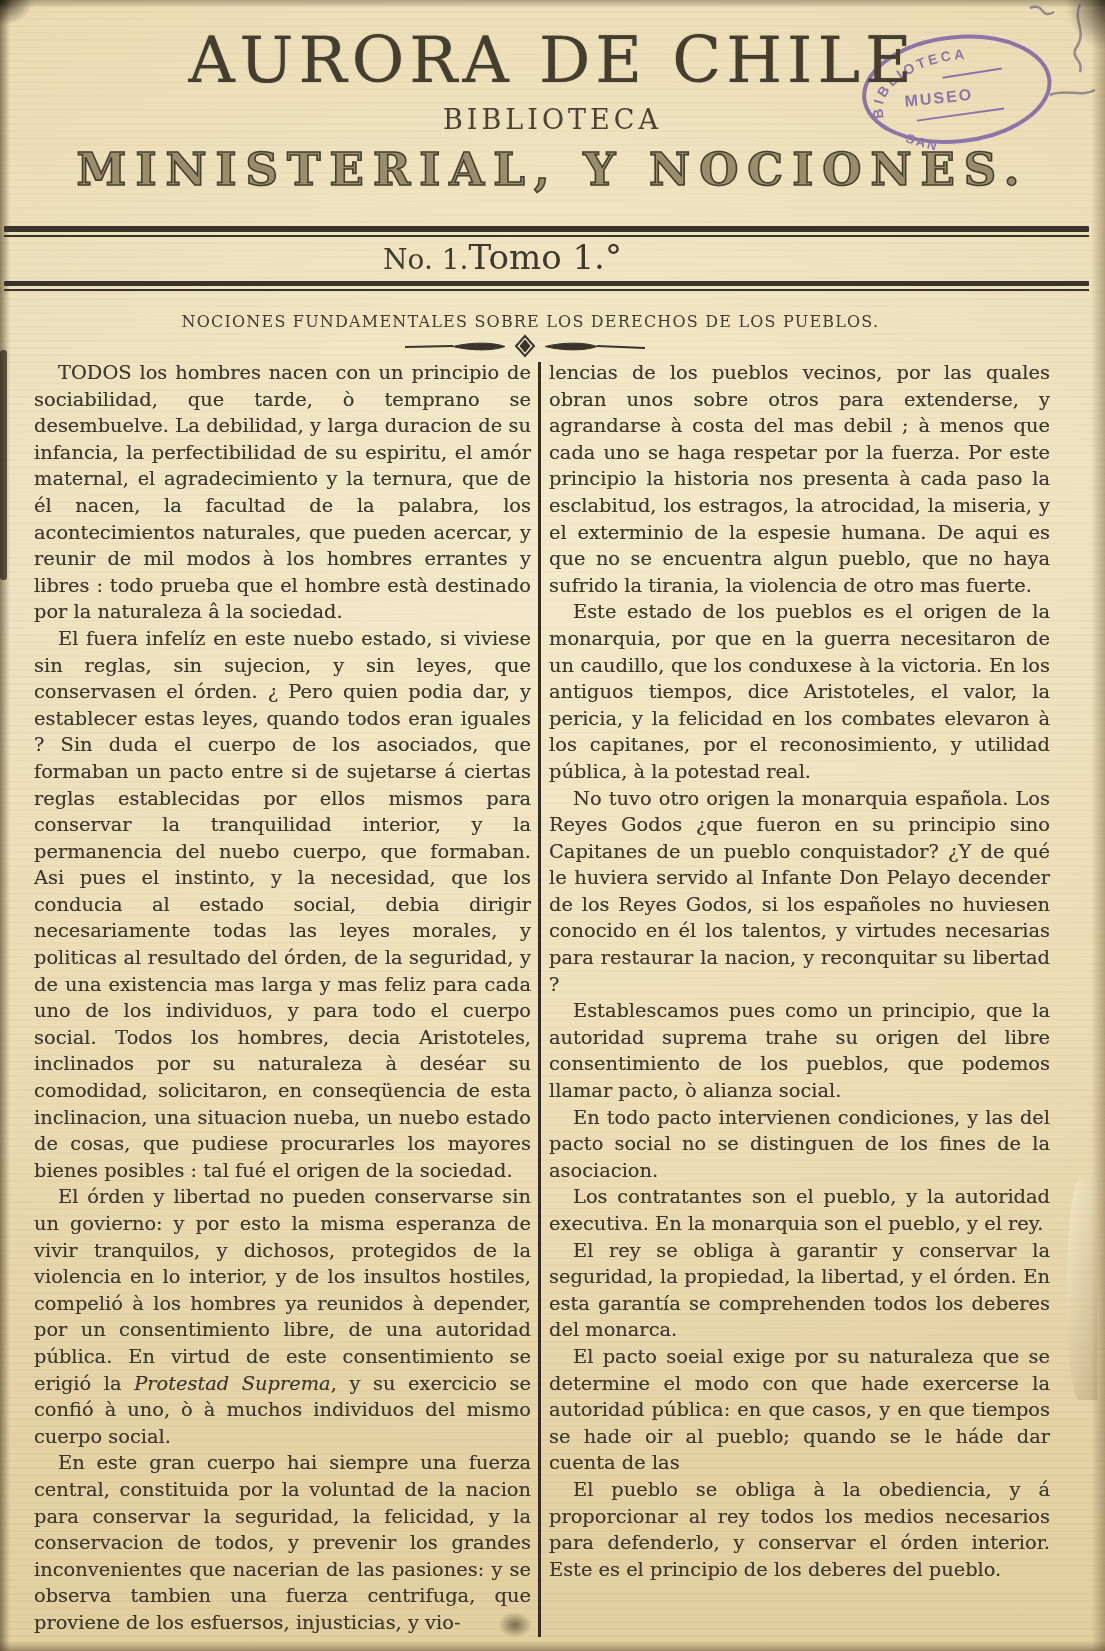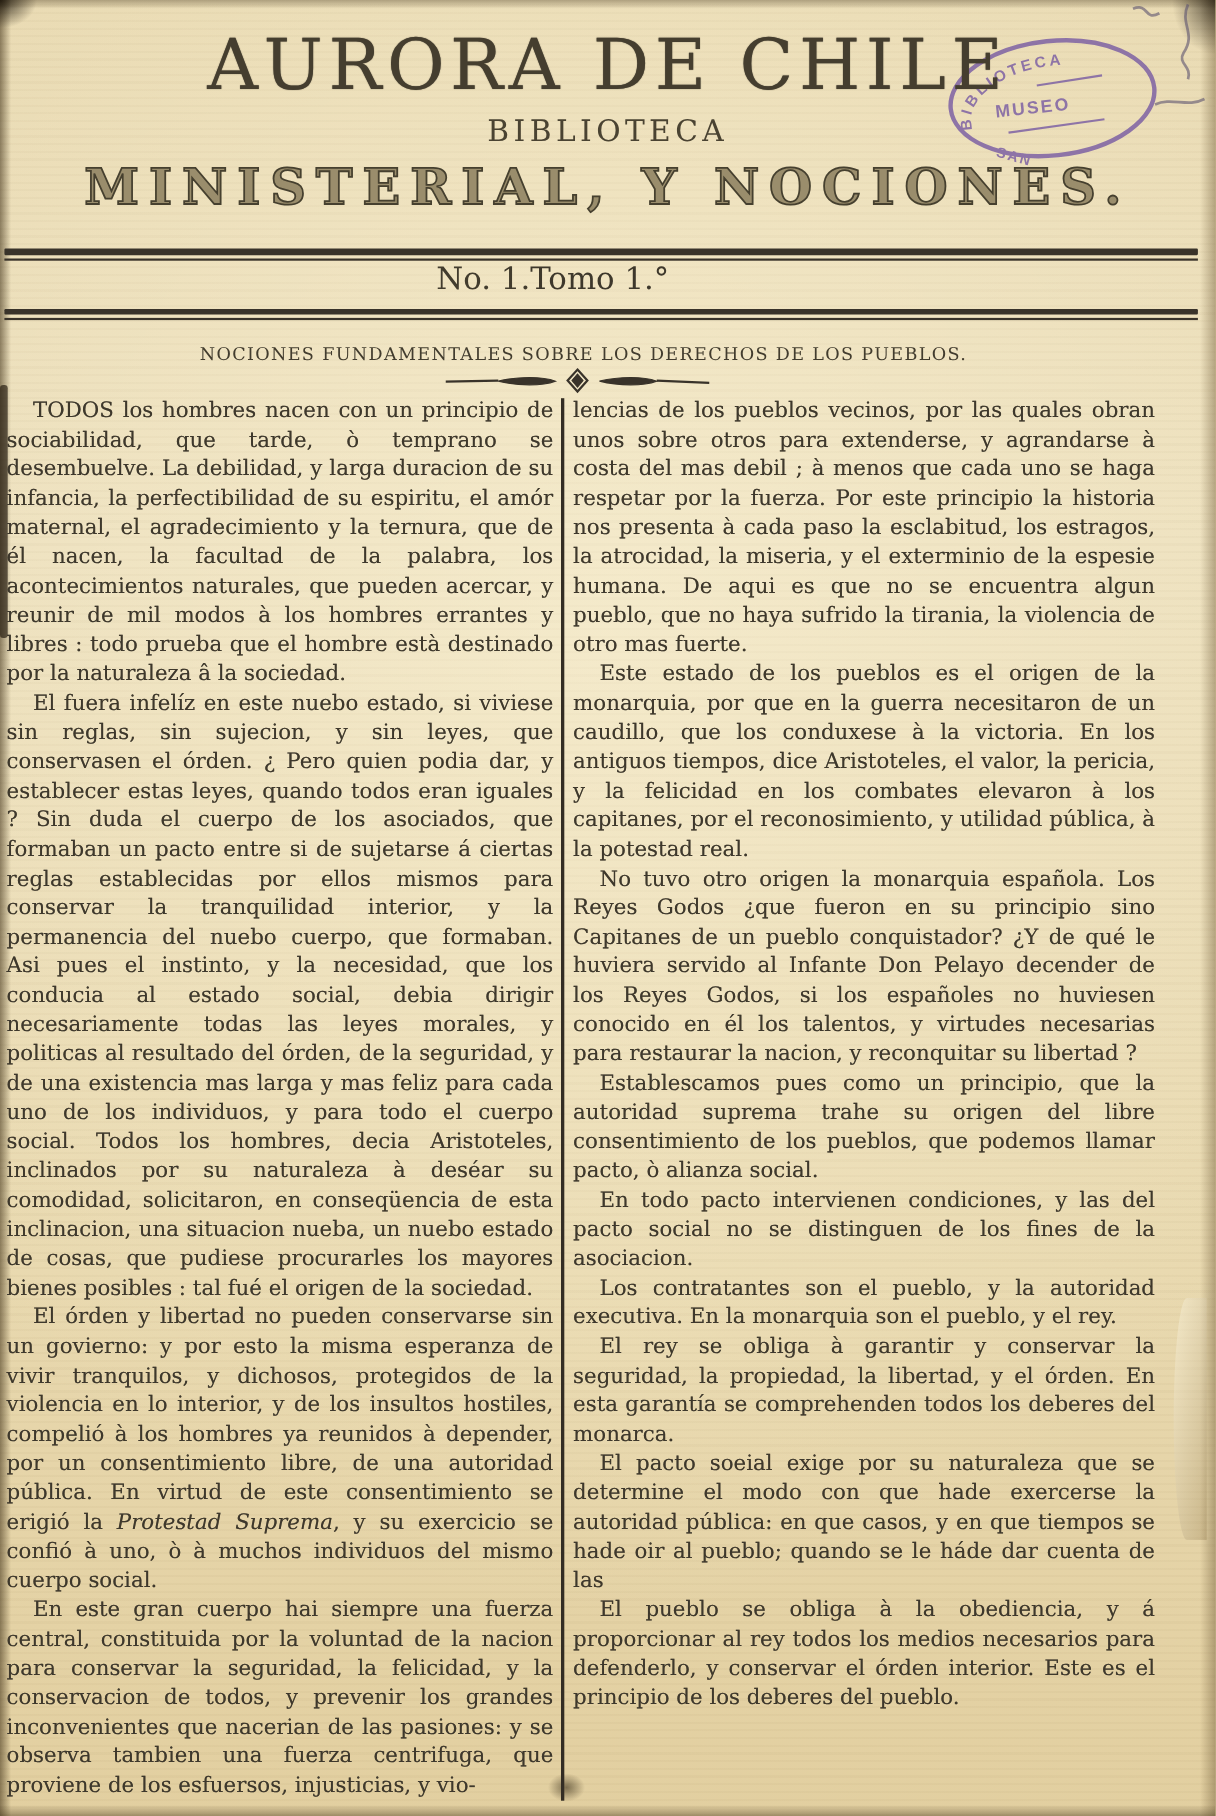--- a/index.html
+++ b/index.html
@@ -45,30 +45,30 @@
   .rule .thick{height:6px;background:#39332a;border-radius:1px;}
   .rule .thin{height:2px;background:#39332a;margin-top:3px;}
   .rule-a{top:226px;}
   .rule-b{top:281px;}
   .rule-b .thick{height:5px;}
   
   .dateline{position:absolute;left:6px;right:20px;top:237px;height:42px;
     display:flex;align-items:baseline;justify-content:center;}
   .issue{font-size:28px;color:#423c2e;}
   .date{font-size:31px;font-style:italic;font-weight:600;color:#3e382c;letter-spacing:1px;}
-  .volume{font-size:28px;color:#3e382c;margin-right:86px;}
+  .volume{font-size:34px;color:#3e382c;margin-right:86px;}
   
   .heading{position:absolute;left:0;top:312px;width:96%;text-align:center;
     font-size:16px;letter-spacing:1.2px;color:#423c2e;}
   .ornament{position:absolute;left:405px;top:333px;width:240px;height:26px;}
   
   .columns{position:absolute;left:6px;top:360px;width:1044px;display:flex;align-items:stretch;}
   .col{font-size:19.4px;line-height:26.6px;text-align:justify;color:#3e382c;
     text-shadow:0 0 .5px rgba(62,56,44,.55);}
-  .col-left{width:497px;}
+  .col-left{width:497px;margin-left:28px;}
   .col-right{flex:1;}
   .col-divider{width:3px;background:#332d24;margin:2px 8px 0 7px;}
   .para{margin:0;text-indent:24px;}
   .para.noindent{text-indent:0;}
   .it{font-style:italic;}
   
   .stamp{position:absolute;left:852px;top:26px;width:215px;height:130px;
     transform:rotate(-6deg);opacity:.85;}
   .stamp text{fill:#7e62a4;font-family:"Liberation Sans",sans-serif;font-weight:700;}
   .stamp .oval{stroke:#7e62a4;fill:none;stroke-width:4;}

